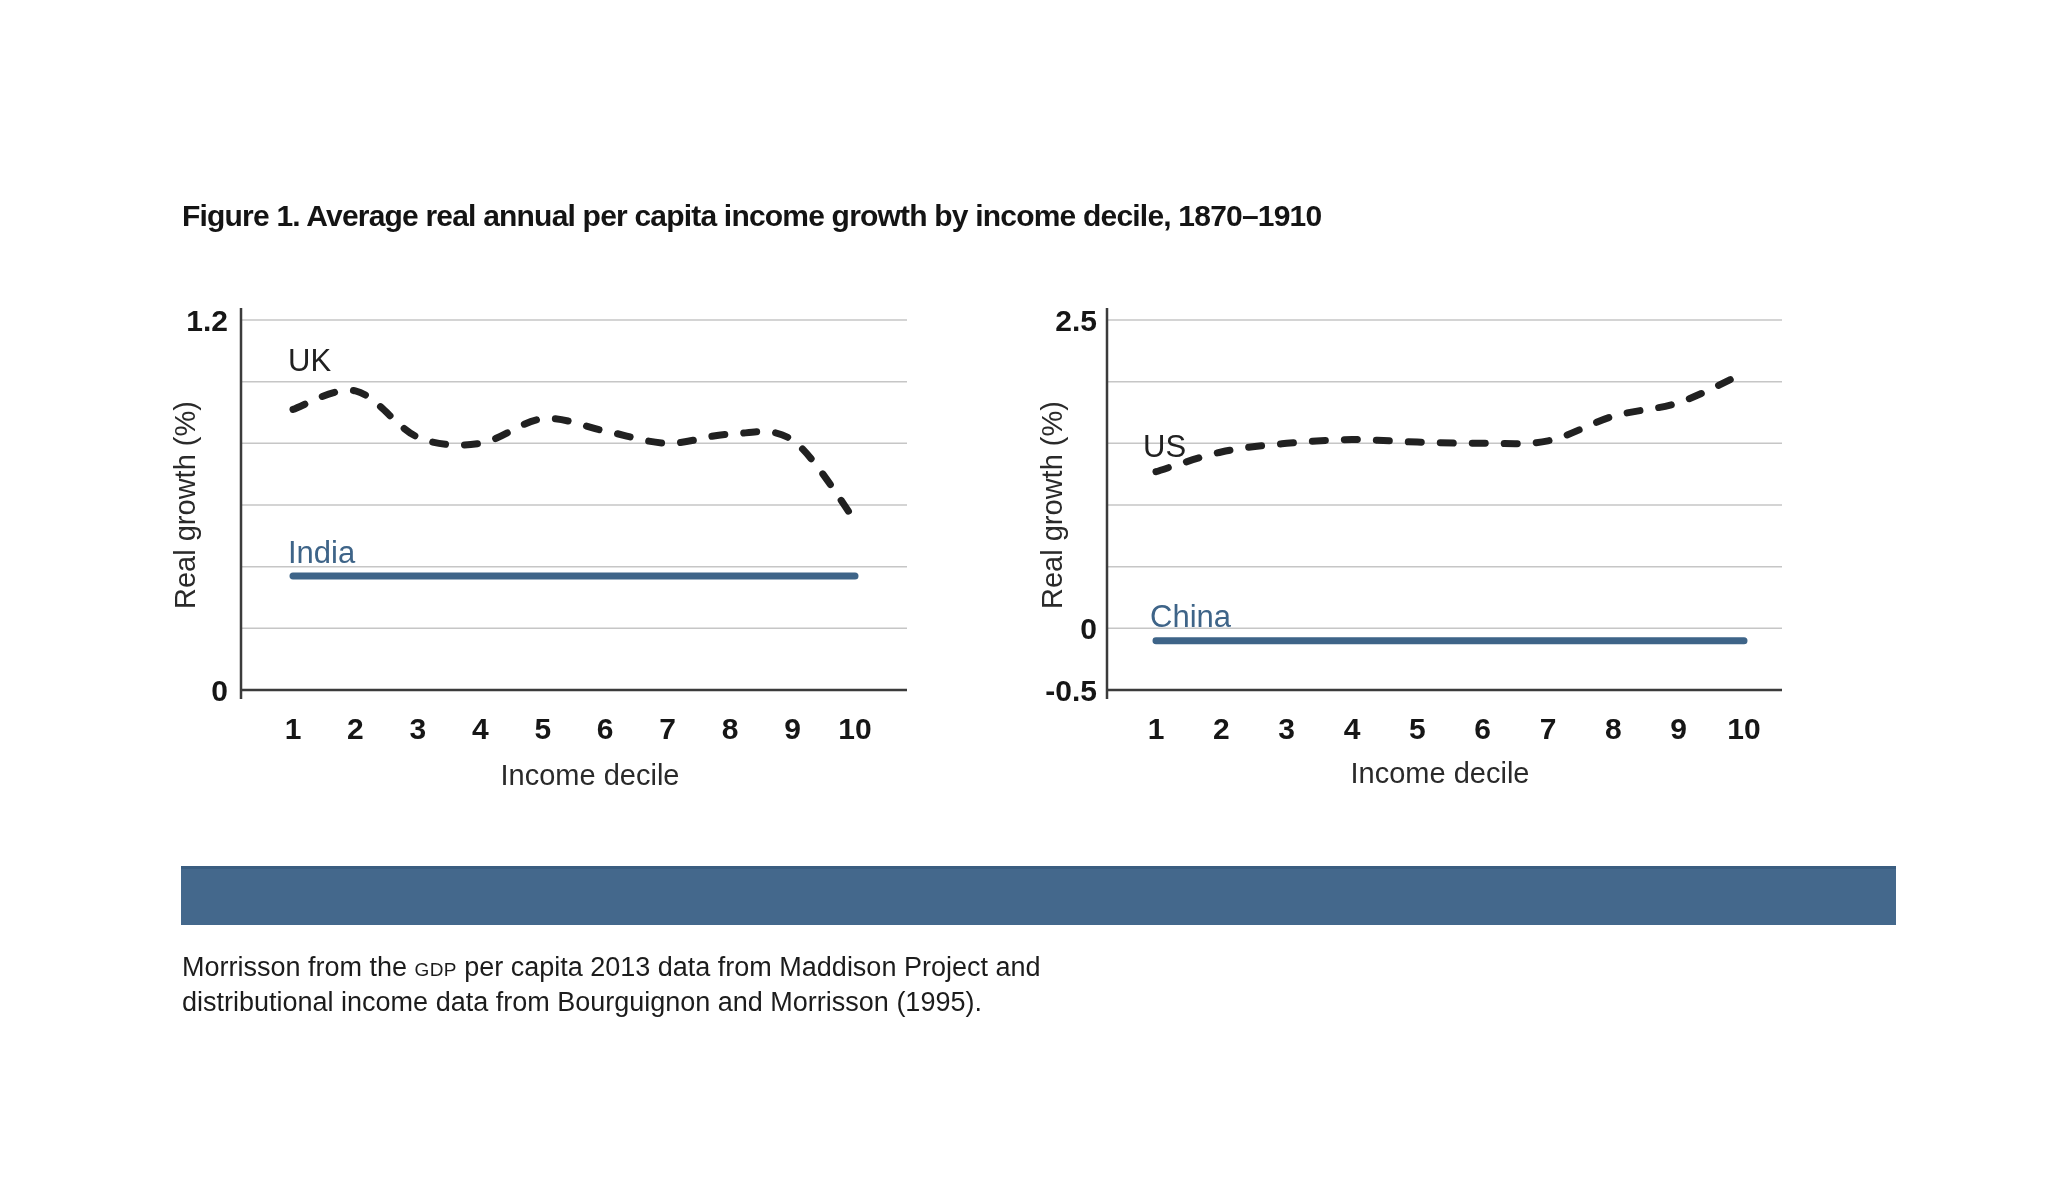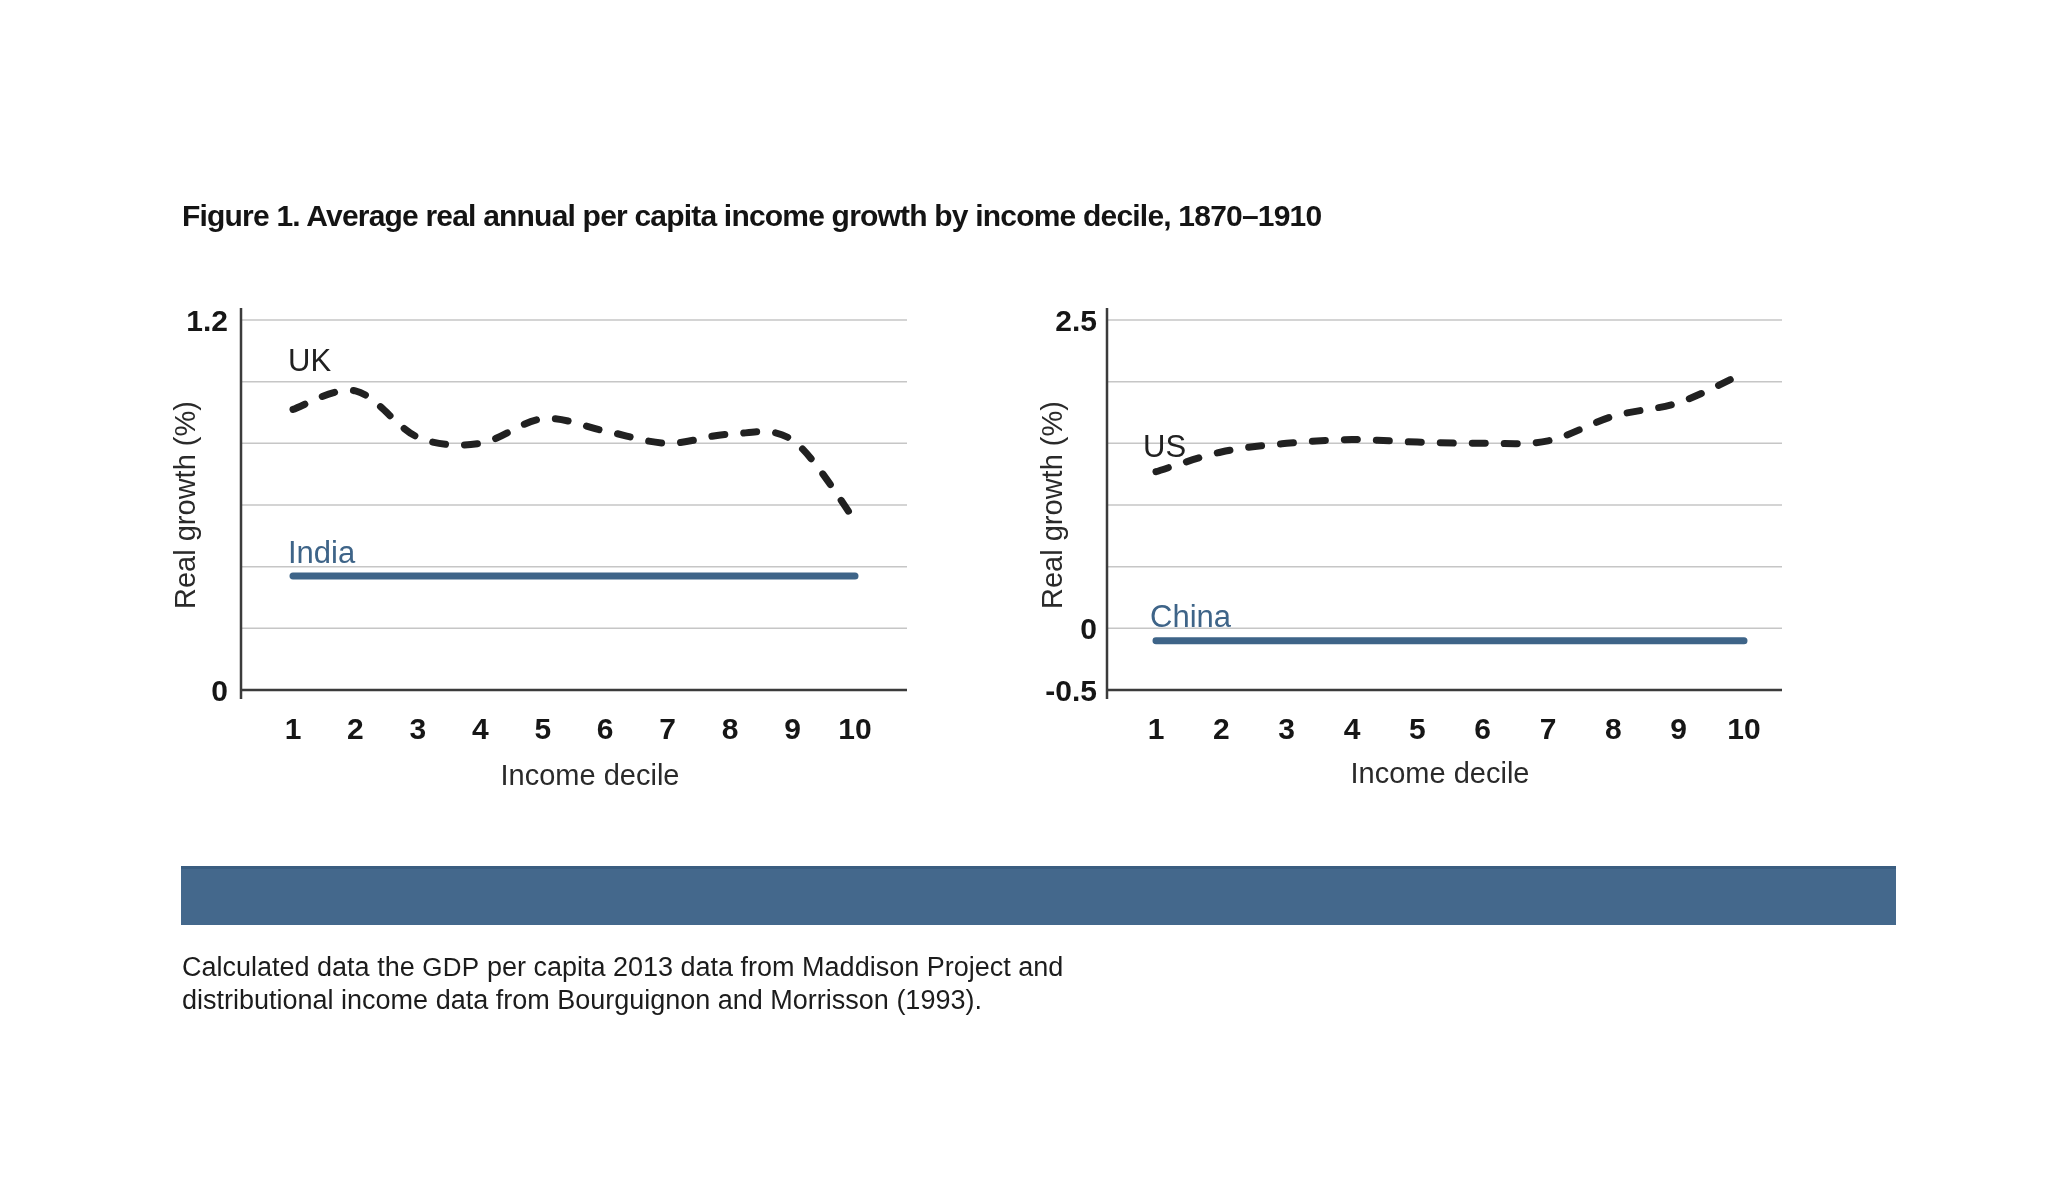--- a/index.html
+++ b/index.html
@@ -21,21 +21,21 @@
   .divider-bar{
     position:absolute;left:181px;top:866px;
     width:1715px;height:59px;
     border-top:3px solid #3A5D80;
     box-sizing:border-box;
   }
   .fig-caption{
     position:absolute;left:182px;top:951px;
     font-size:27px;line-height:33px;color:#1c1c1c;
   }
-  .fig-caption .smallcaps{font-size:26px;letter-spacing:0.3px;}
+  .fig-caption .smallcaps{font-size:19px;letter-spacing:0.3px;}
   text{font-family:"Liberation Sans", sans-serif;}
   .xtick{font-size:30px;font-weight:bold;fill:#161616;}
   .ytick{font-size:30px;font-weight:bold;fill:#161616;}
   .axis-title{font-size:29px;fill:#2a2a2a;}
   .series-label{font-size:31px;}
 </style>
 </head>
 <body>
 
 <div class="page">
@@ -101,17 +101,17 @@
         <path d="M156 360.6666666666667 C166.9 360.7 199.6 360.7 221.3 360.7 C243.1 360.7 264.9 360.7 286.7 360.7 C308.4 360.7 330.2 360.7 352.0 360.7 C373.8 360.7 395.6 360.7 417.3 360.7 C439.1 360.7 460.9 360.7 482.7 360.7 C504.4 360.7 526.2 360.7 548.0 360.7 C569.8 360.7 591.6 360.7 613.3 360.7 C635.1 360.7 656.9 360.7 678.7 360.7 C700.4 360.7 733.1 360.7 744.0 360.7" fill="none" stroke="#3E6488" stroke-width="7" stroke-linejoin="round" stroke-linecap="round"></path>
         <text x="150" y="336" text-anchor="start" dominant-baseline="central" class="series-label" fill="#3E6488">China</text>
       </g>
     <text class="axis-title" x="440" y="503" text-anchor="middle">Income decile</text>
     <text class="axis-title" x="62" y="225" text-anchor="middle" transform="rotate(-90 62 225)">Real growth (%)</text>
   </svg>
 
   <div class="divider-bar" style="background: rgb(68, 104, 140);"></div>
 
   <div class="fig-caption">
-    <div><span>Calculated data the </span><span class="smallcaps">GDP</span><span> per capita 2013 data from Maddison Project and</span></div>
-    <div>distributional income data from Bourguignon and Morrisson (1993).</div>
+    <div><span>Morrisson from the </span><span class="smallcaps">GDP</span><span> per capita 2013 data from Maddison Project and</span></div>
+    <div>distributional income data from Bourguignon and Morrisson (1995).</div>
   </div>
 
 </div>
 
 </body></html>

